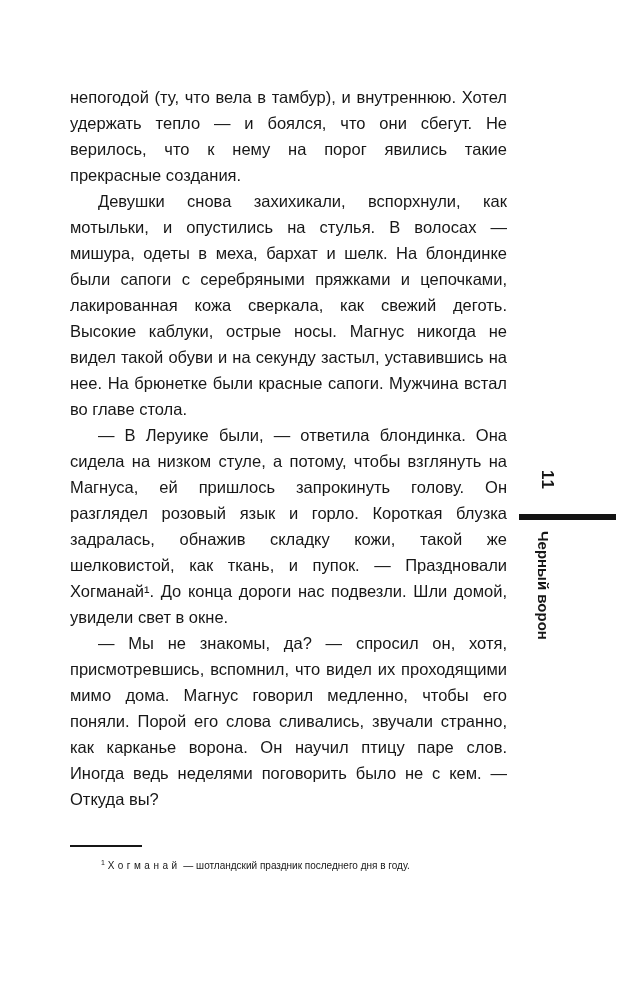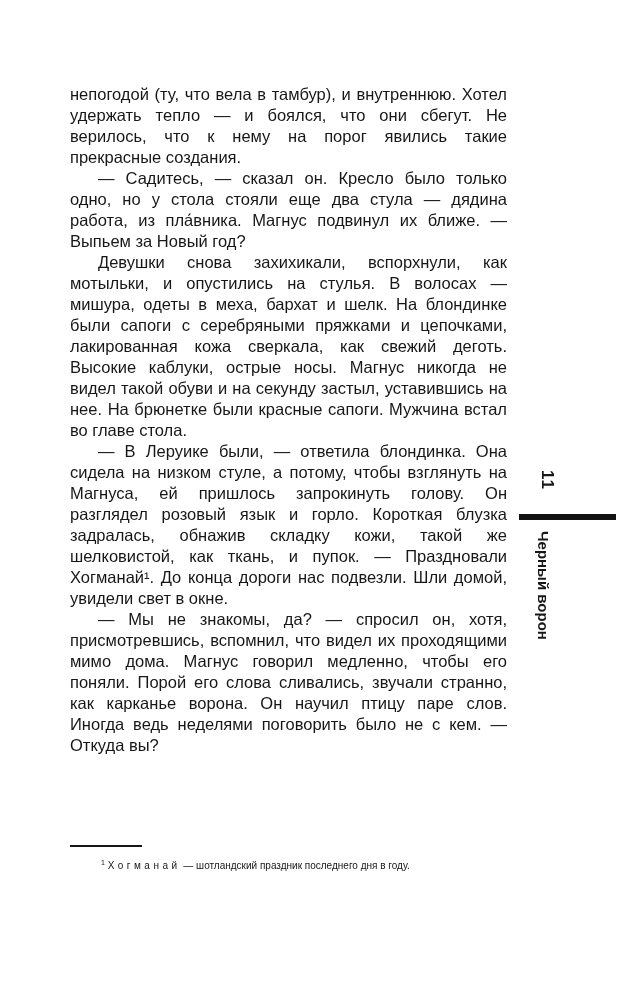--- a/index.html
+++ b/index.html
@@ -14,21 +14,21 @@
 
   
   .text-block {
     position: absolute;
     left: 70px; top: 84px;
     width: 437px;
   }
   .text-block p {
     margin: 0;
     font-size: 16.5px;
-    line-height: 21px;
+    line-height: 26px;
     text-align: justify;
     hyphens: auto; -webkit-hyphens: auto;
   }
   .text-block p.indent { text-indent: 28px; }
 
   
   .sidebar {
     position: absolute;
     top: 0; right: 0;
     width: 100px; height: 100%;
@@ -75,21 +75,20 @@
     text-indent: 24px;
   }
   .footnote-term { letter-spacing: 3.5px; }
   sup { font-size: 0.7em; line-height: 0; }
 </style>
 </head>
 <body>
 
 <div class="text-block">
   <p>непогодой (ту, что вела в тамбур), и внутреннюю. Хотел удержать тепло — и боялся, что они сбегут. Не верилось, что к нему на порог явились такие прекрасные создания.</p>
-  <p class="indent">— Садитесь, — сказал он. Кресло было только одно, но у стола стояли еще два стула — дядина работа, из пла́вника. Магнус подвинул их ближе. — Выпьем за Новый год?</p>
   <p class="indent">Девушки снова захихикали, вспорхнули, как мотыльки, и опустились на стулья. В волосах — мишура, одеты в меха, бархат и шелк. На блондинке были сапоги с серебряными пряжками и цепочками, лакированная кожа сверкала, как свежий деготь. Высокие каблуки, острые носы. Магнус никогда не видел такой обуви и на секунду застыл, уставившись на нее. На брюнетке были красные сапоги. Мужчина встал во главе стола.</p>
   <p class="indent">— В Леруике были, — ответила блондинка. Она сидела на низком стуле, а потому, чтобы взглянуть на Магнуса, ей пришлось запрокинуть голову. Он разглядел розовый язык и горло. Короткая блузка задралась, обнажив складку кожи, такой же шелковистой, как ткань, и пупок. — Праздновали Хогманай¹. До конца дороги нас подвезли. Шли домой, увидели свет в окне.</p>
   <p class="indent">— Мы не знакомы, да? — спросил он, хотя, присмотревшись, вспомнил, что видел их проходящими мимо дома. Магнус говорил медленно, чтобы его поняли. Порой его слова сливались, звучали странно, как карканье ворона. Он научил птицу паре слов. Иногда ведь неделями поговорить было не с кем. — Откуда вы?</p>
 </div>
 
 <div class="sidebar">
   <div class="page-number">11</div>
   <div class="sidebar-rule"></div>
   <div class="running-title">Черный ворон</div>
 </div>

